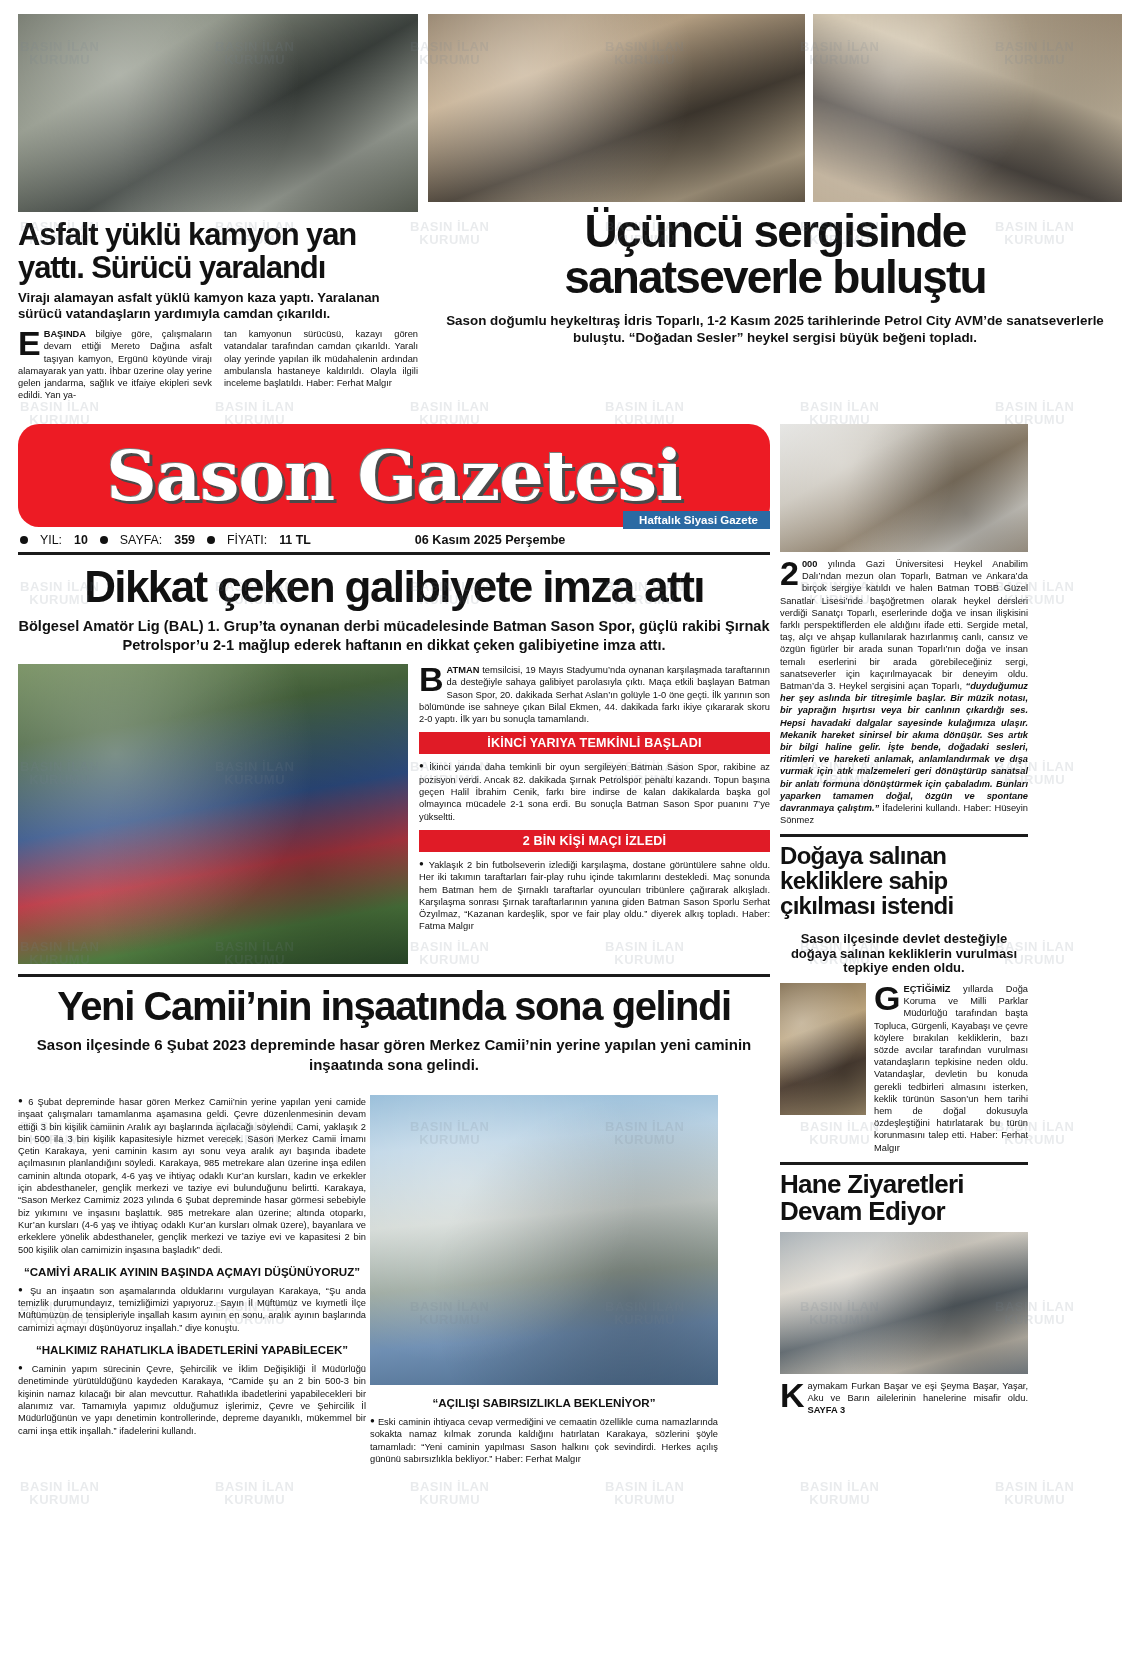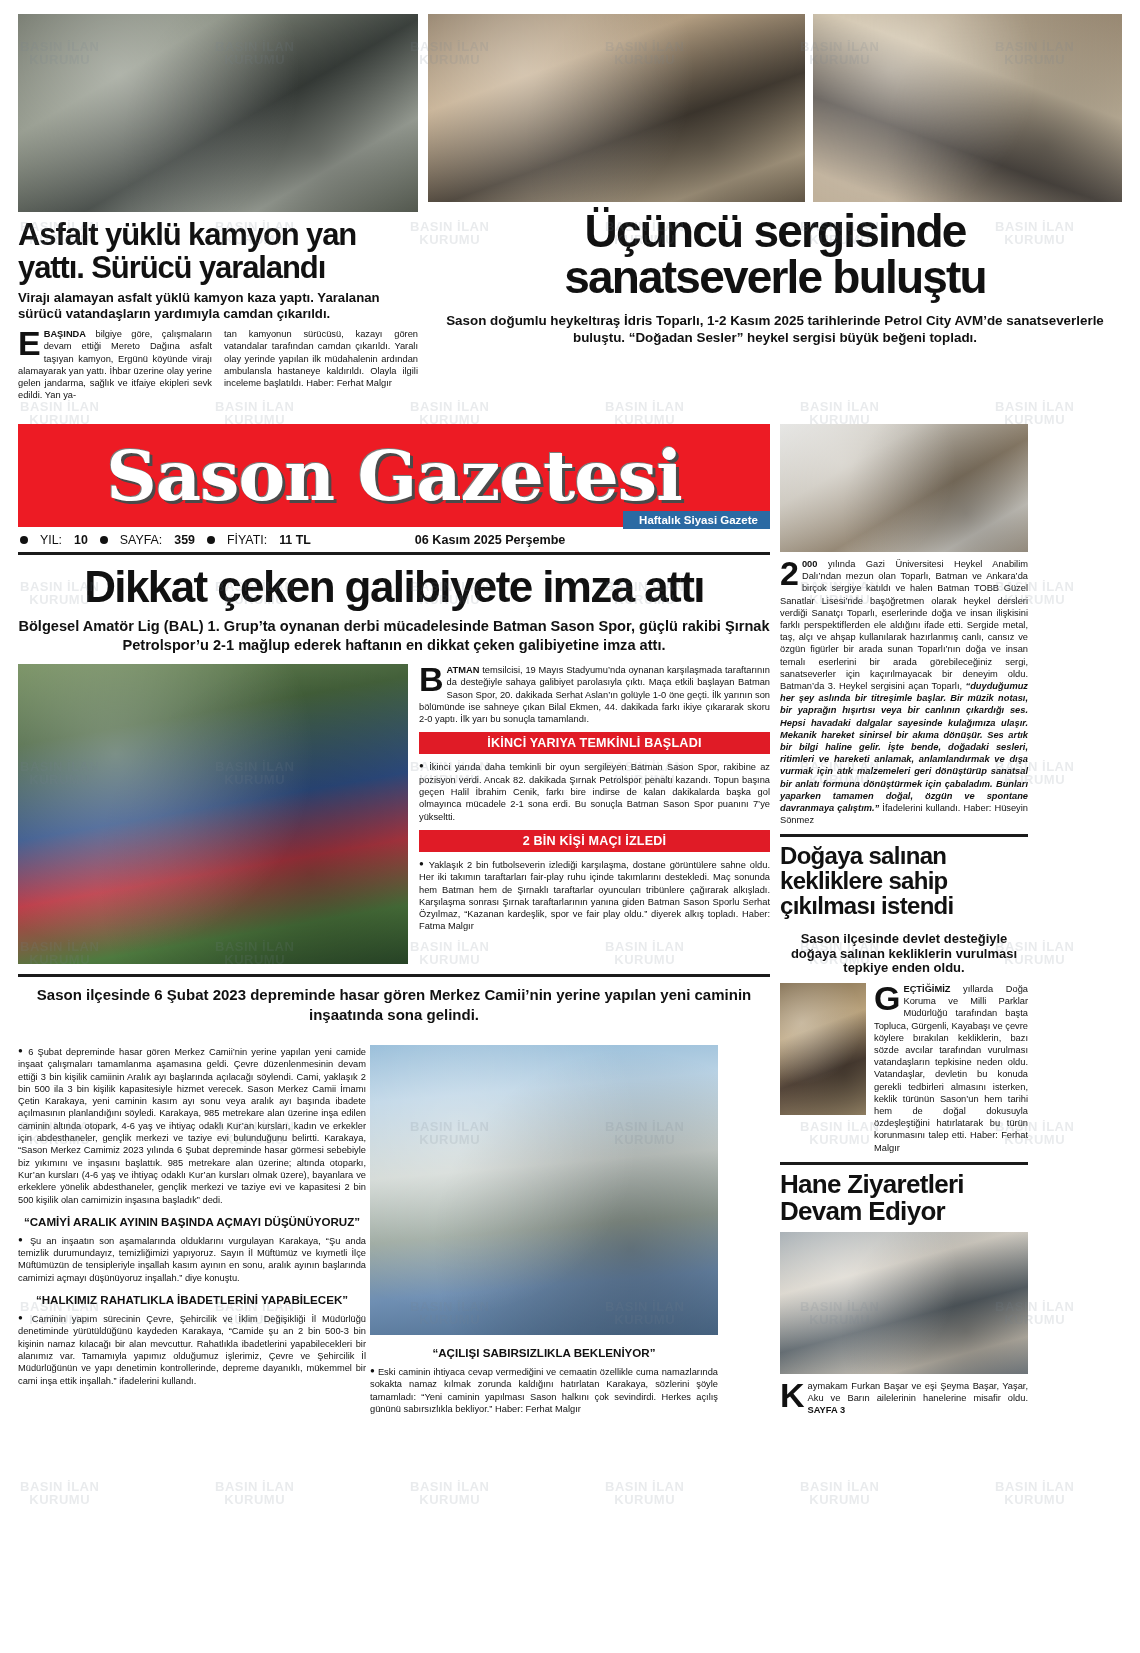--- a/index.html
+++ b/index.html
@@ -42,21 +42,21 @@
   .t-right-photos .photo { flex:1; }
   .t-right-photos .p1 { flex:1.22; }
   .big-head { font-size:46px; line-height:46px; text-align:center; margin-top:6px; letter-spacing:-1.8px; }
   .big-sub { font-size:13.4px; font-weight:bold; line-height:17px; text-align:center; margin-top:12px; }
 
   
   .mast-wrap { display:flex; gap:10px; margin-top:10px; }
   .mast-left { width:752px; }
   .mast {
     background:#ed1b24; height:103px; position:relative;
-    display:flex; align-items:center; justify-content:center;
+    display:flex; align-items:center; justify-content:center;border-radius:21px;
   }
   .mast-title{
     font-family:"DejaVu Serif", serif;
     font-weight:bold; font-size:70px; color:#fff;
     letter-spacing:-1px;
     text-shadow: 3px 3px 0 #4a4a4a, -1px -1px 0 #7d7d7d;
   }
   .mast-badge{
     position:absolute; right:0; bottom:-2px;
     background:#2b6aa3; color:#fff; font-size:11.5px; font-weight:bold;
@@ -174,20 +174,21 @@
             <div class="redbar">İKİNCİ YARIYA TEMKİNLİ BAŞLADI</div>
             <div class="col-body bul">İkinci yarıda daha temkinli bir oyun sergileyen Batman Sason Spor, rakibine az pozisyon verdi. Ancak 82. dakikada Şırnak Petrolspor penaltı kazandı. Topun başına geçen Halil İbrahim Cenik, farkı bire indirse de kalan dakikalarda başka gol olmayınca mücadele 2-1 sona erdi. Bu sonuçla Batman Sason Spor puanını 7’ye yükseltti.</div>
             <div class="redbar">2 BİN KİŞİ MAÇI İZLEDİ</div>
             <div class="col-body bul">Yaklaşık 2 bin futbolseverin izlediği karşılaşma, dostane görüntülere sahne oldu. Her iki takımın taraftarları fair-play ruhu içinde takımlarını destekledi. Maç sonunda hem Batman hem de Şırnaklı taraftarlar oyuncuları tribünlere çağırarak alkışladı. Karşılaşma sonrası Şırnak taraftarlarının yanına giden Batman Sason Sporlu Serhat Özyılmaz, “Kazanan kardeşlik, spor ve fair play oldu.” diyerek alkış topladı. Haber: Fatma Malgır</div>
           </div>
         </div>
       </div>
 
       <div class="rulethick" style="margin-top:10px;"></div>
       <div>
+        <div class="hl mosque-head">Yeni Camii’nin inşaatında sona gelindi</div>
         <div class="mosque-sub">Sason ilçesinde 6 Şubat 2023 depreminde hasar gören Merkez Camii’nin yerine yapılan yeni caminin inşaatında sona gelindi.</div>
         <div class="mosque-cols">
           <div class="c">
             <div class="col-body bul">6 Şubat depreminde hasar gören Merkez Camii’nin yerine yapılan yeni camide inşaat çalışmaları tamamlanma aşamasına geldi. Çevre düzenlenmesinin devam ettiği 3 bin kişilik camiinin Aralık ayı başlarında açılacağı söylendi. Cami, yaklaşık 2 bin 500 ila 3 bin kişilik kapasitesiyle hizmet verecek. Sason Merkez Camii İmamı Çetin Karakaya, yeni caminin kasım ayı sonu veya aralık ayı başında ibadete açılmasının planlandığını söyledi. Karakaya, 985 metrekare alan üzerine inşa edilen caminin altında otopark, 4-6 yaş ve ihtiyaç odaklı Kur’an kursları, kadın ve erkekler için abdesthaneler, gençlik merkezi ve taziye evi bulunduğunu belirtti. Karakaya, “Sason Merkez Camimiz 2023 yılında 6 Şubat depreminde hasar görmesi sebebiyle biz yıkımını ve inşasını başlattık. 985 metrekare alan üzerine; altında otoparkı, Kur’an kursları (4-6 yaş ve ihtiyaç odaklı Kur’an kursları olmak üzere), bayanlara ve erkeklere yönelik abdesthaneler, gençlik merkezi ve taziye evi ve kapasitesi 2 bin 500 kişilik olan camimizin inşasına başladık” dedi.</div>
             <div class="subhead">“CAMİYİ ARALIK AYININ BAŞINDA AÇMAYI DÜŞÜNÜYORUZ”</div>
             <div class="col-body bul">Şu an inşaatın son aşamalarında olduklarını vurgulayan Karakaya, “Şu anda temizlik durumundayız, temizliğimizi yapıyoruz. Sayın İl Müftümüz ve kıymetli İlçe Müftümüzün de tensipleriyle inşallah kasım ayının en sonu, aralık ayının başlarında camimizi açmayı düşünüyoruz inşallah.” diye konuştu.</div>
             <div class="subhead">“HALKIMIZ RAHATLIKLA İBADETLERİNİ YAPABİLECEK”</div>
             <div class="col-body bul">Caminin yapım sürecinin Çevre, Şehircilik ve İklim Değişikliği İl Müdürlüğü denetiminde yürütüldüğünü kaydeden Karakaya, “Camide şu an 2 bin 500-3 bin kişinin namaz kılacağı bir alan mevcuttur. Rahatlıkla ibadetlerini yapabilecekleri bir alanımız var. Tamamıyla yapımız olduğumuz işlerimiz, Çevre ve Şehircilik İl Müdürlüğünün ve yapı denetimin kontrollerinde, depreme dayanıklı, mükemmel bir cami inşa ettik inşallah.” ifadelerini kullandı.</div>
           </div>
           <div class="c">

